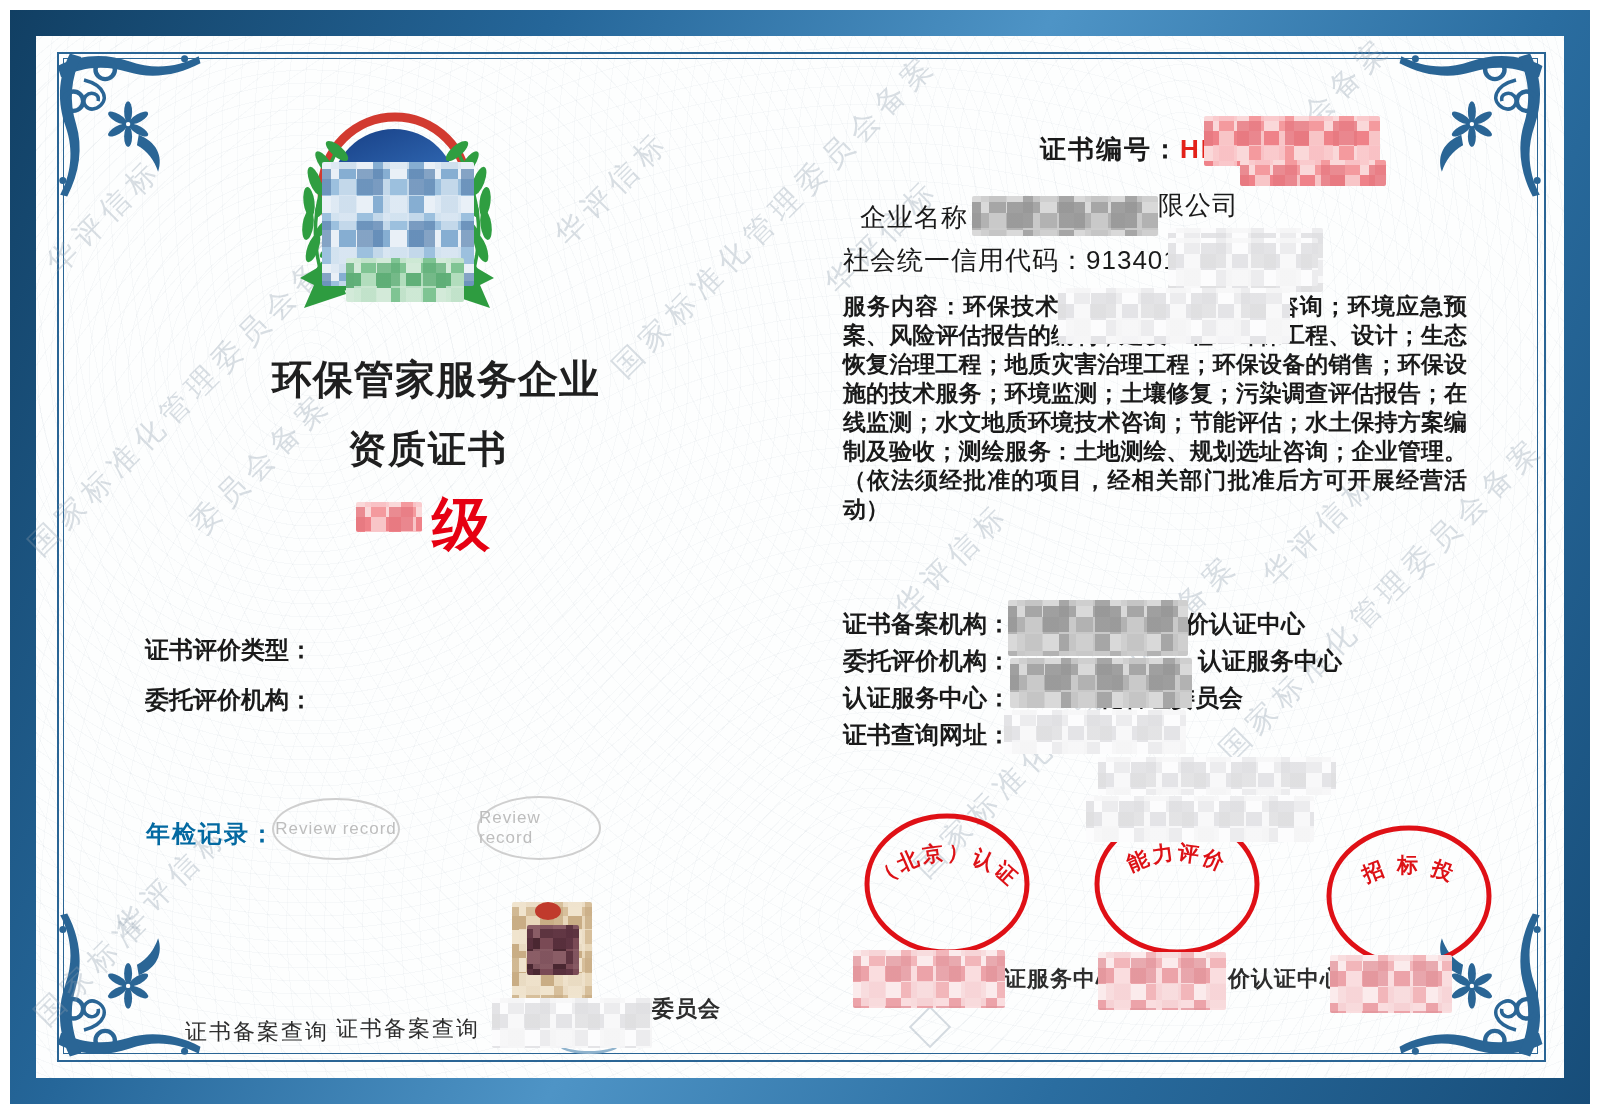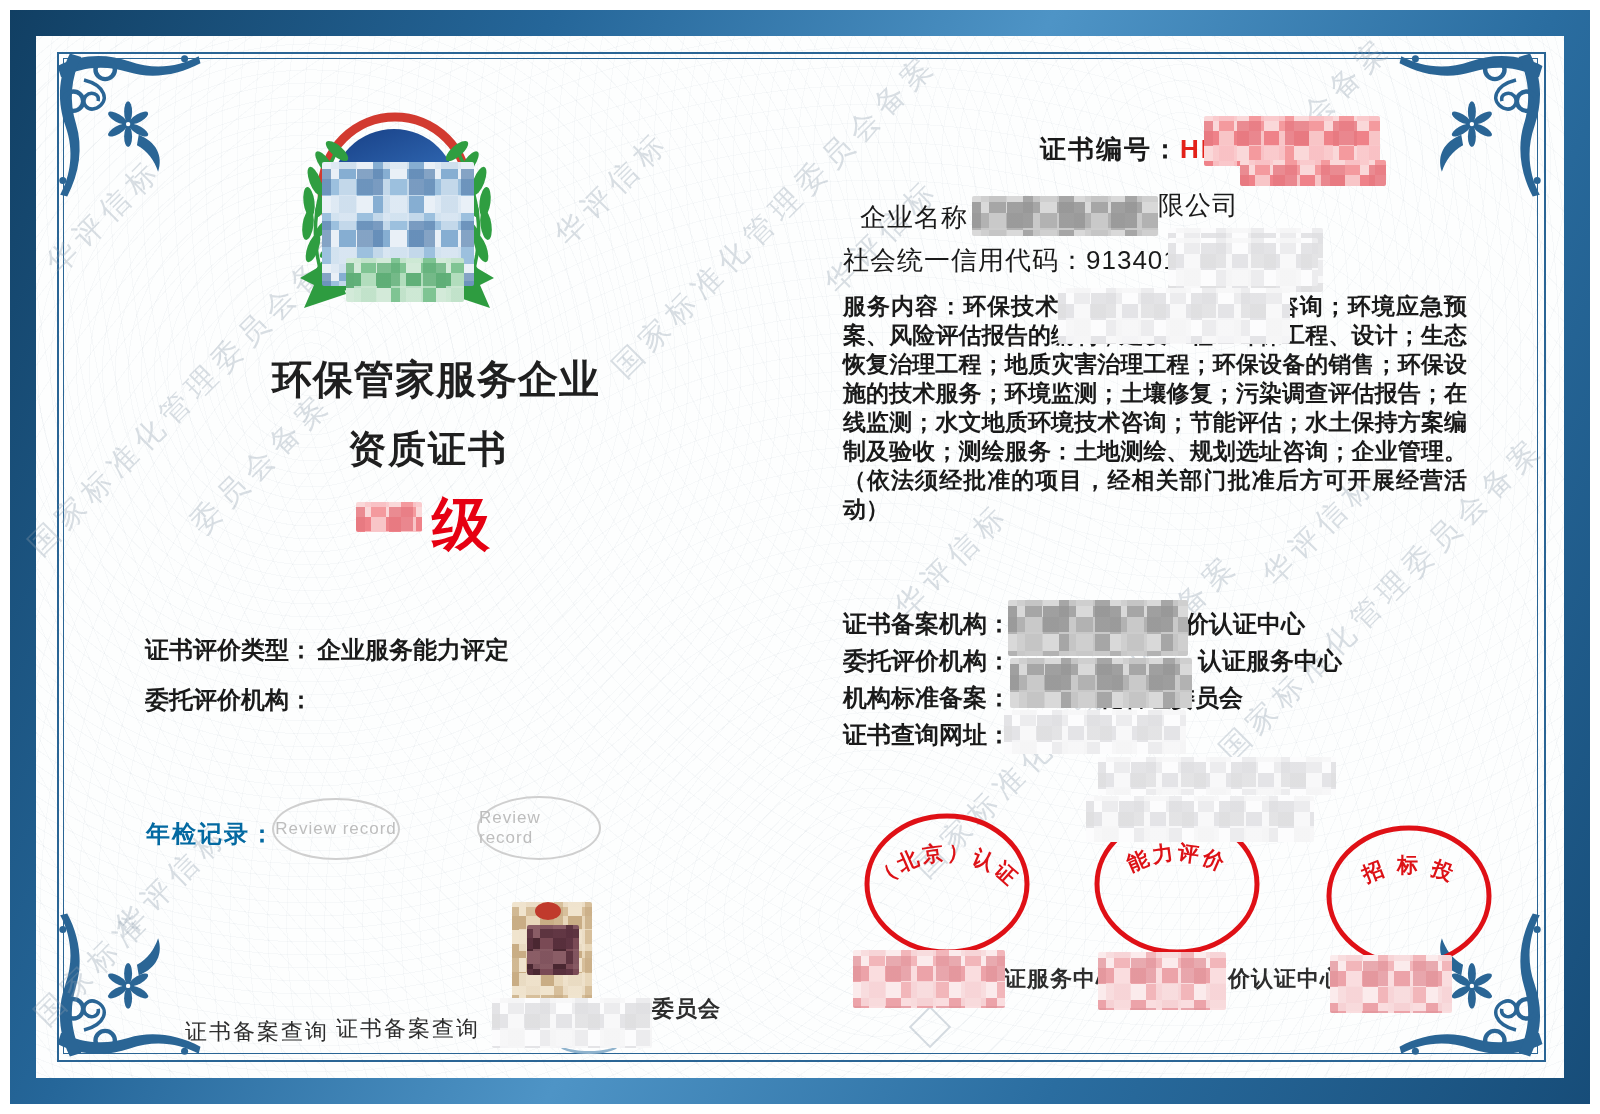--- a/index.html
+++ b/index.html
@@ -222,38 +222,37 @@
   <div class="mosaic m-light" style="left:1168px;top:228px;width:155px;height:64px"></div>
   <div class="abs company-line" style="left:843px;top:243px">社会统一信用代码：91340100</div>
   <div class="mosaic m-light" style="left:1168px;top:238px;width:150px;height:48px"></div>
   <div class="mosaic m-light" style="left:1058px;top:288px;width:232px;height:56px"></div>
 
   <div class="abs service" style="left:843px;top:292px">服务内容：环保技术咨询；环境影响评价咨询；环境应急预案、风险评估报告的编制；建设工程：环保工程、设计；生态恢复治理工程；地质灾害治理工程；环保设备的销售；环保设施的技术服务；环境监测；土壤修复；污染调查评估报告；在线监测；水文地质环境技术咨询；节能评估；水土保持方案编制及验收；测绘服务：土地测绘、规划选址咨询；企业管理。（依法须经批准的项目，经相关部门批准后方可开展经营活动）</div>
 
   <div class="abs fields fields-left" style="left:145px;top:636px;width:640px">
     <div class="frow">
       <span class="lab">证书评价类型：</span>
-      <span class="val">企业服务能力评定</span>
     </div>
     <div class="frow">
       <span class="lab">委托评价机构：</span>
     </div>
   </div>
 
   <div class="abs fields fields-right" style="left:843px;top:610px;width:680px">
     <div class="frow">
       <span class="lab">证书备案机构：</span>
       <span style="margin-left:170px">价认证中心</span>
     </div>
     <div class="frow">
       <span class="lab">委托评价机构：</span>
       <span style="margin-left:183px">认证服务中心</span>
     </div>
     <div class="frow">
-      <span class="lab">机构标准备案：</span>
+      <span class="lab">认证服务中心：</span>
       <span style="margin-left:84px">化管理委员会</span>
     </div>
     <div class="frow">
       <span class="lab">证书查询网址：</span>
       <span></span>
     </div>
   </div>
 
   <div class="mosaic m-gray" style="left:1008px;top:600px;width:180px;height:56px"></div>
   <div class="mosaic m-gray" style="left:1010px;top:658px;width:182px;height:50px"></div>

